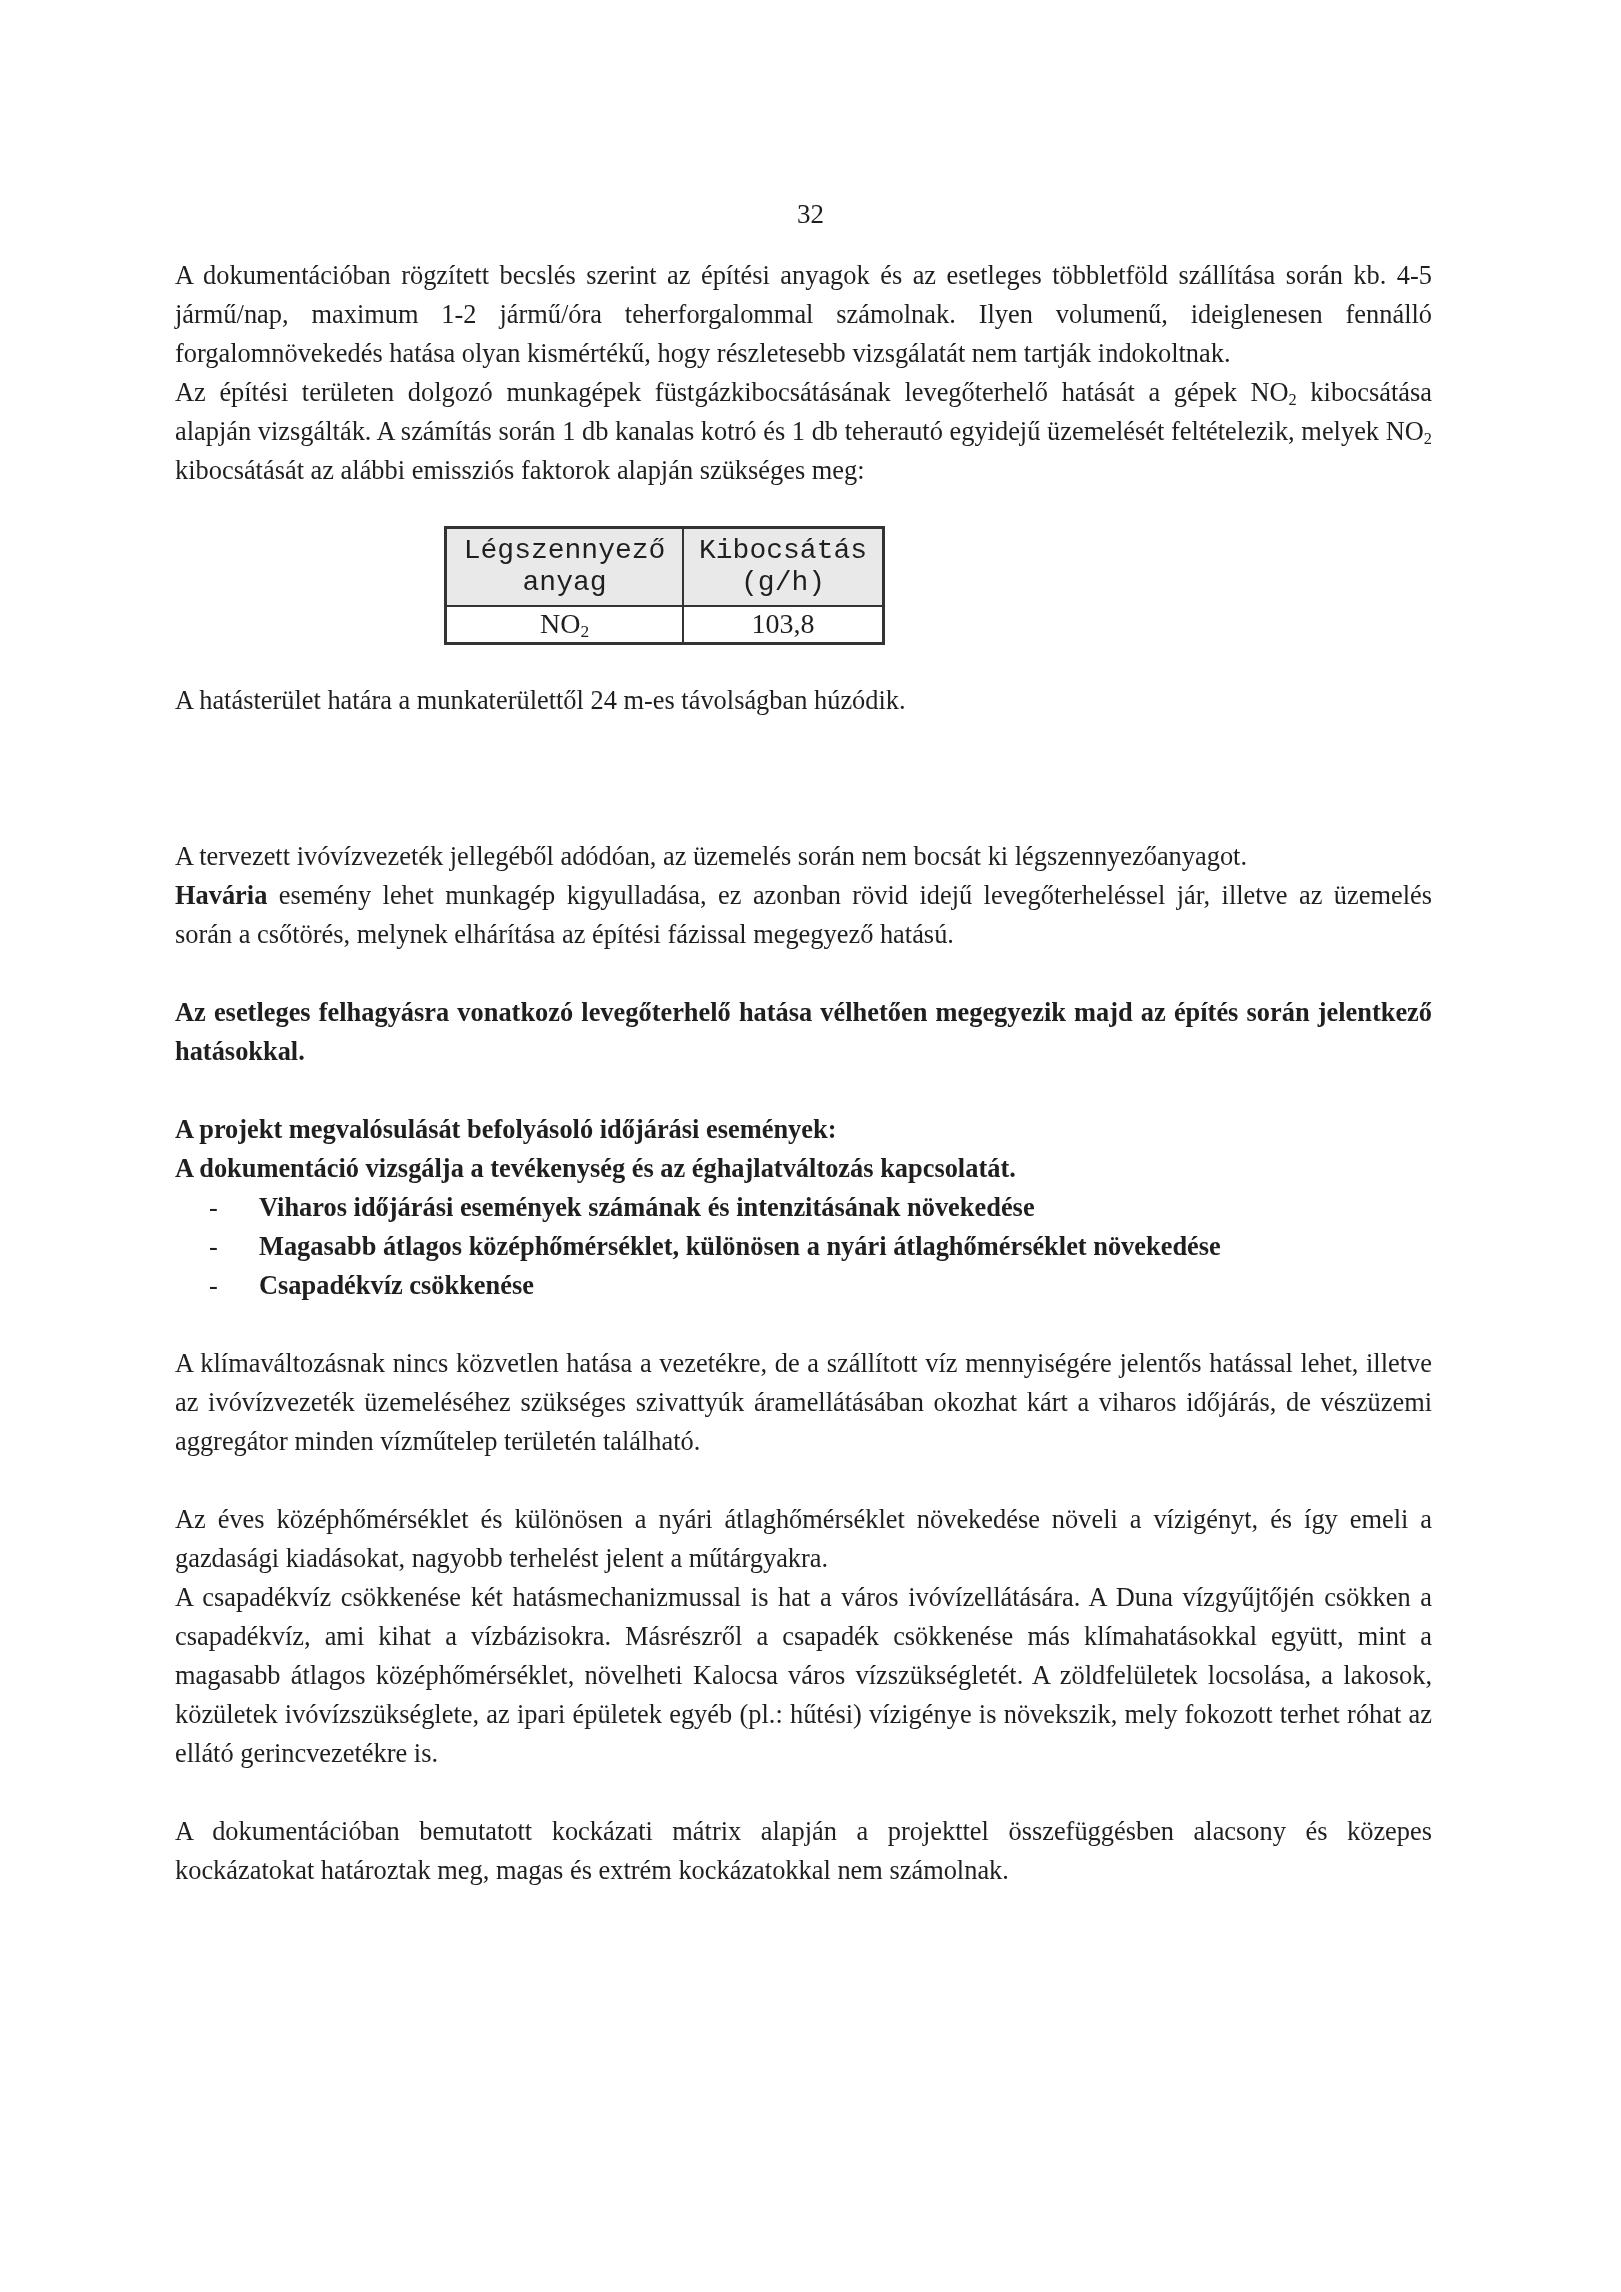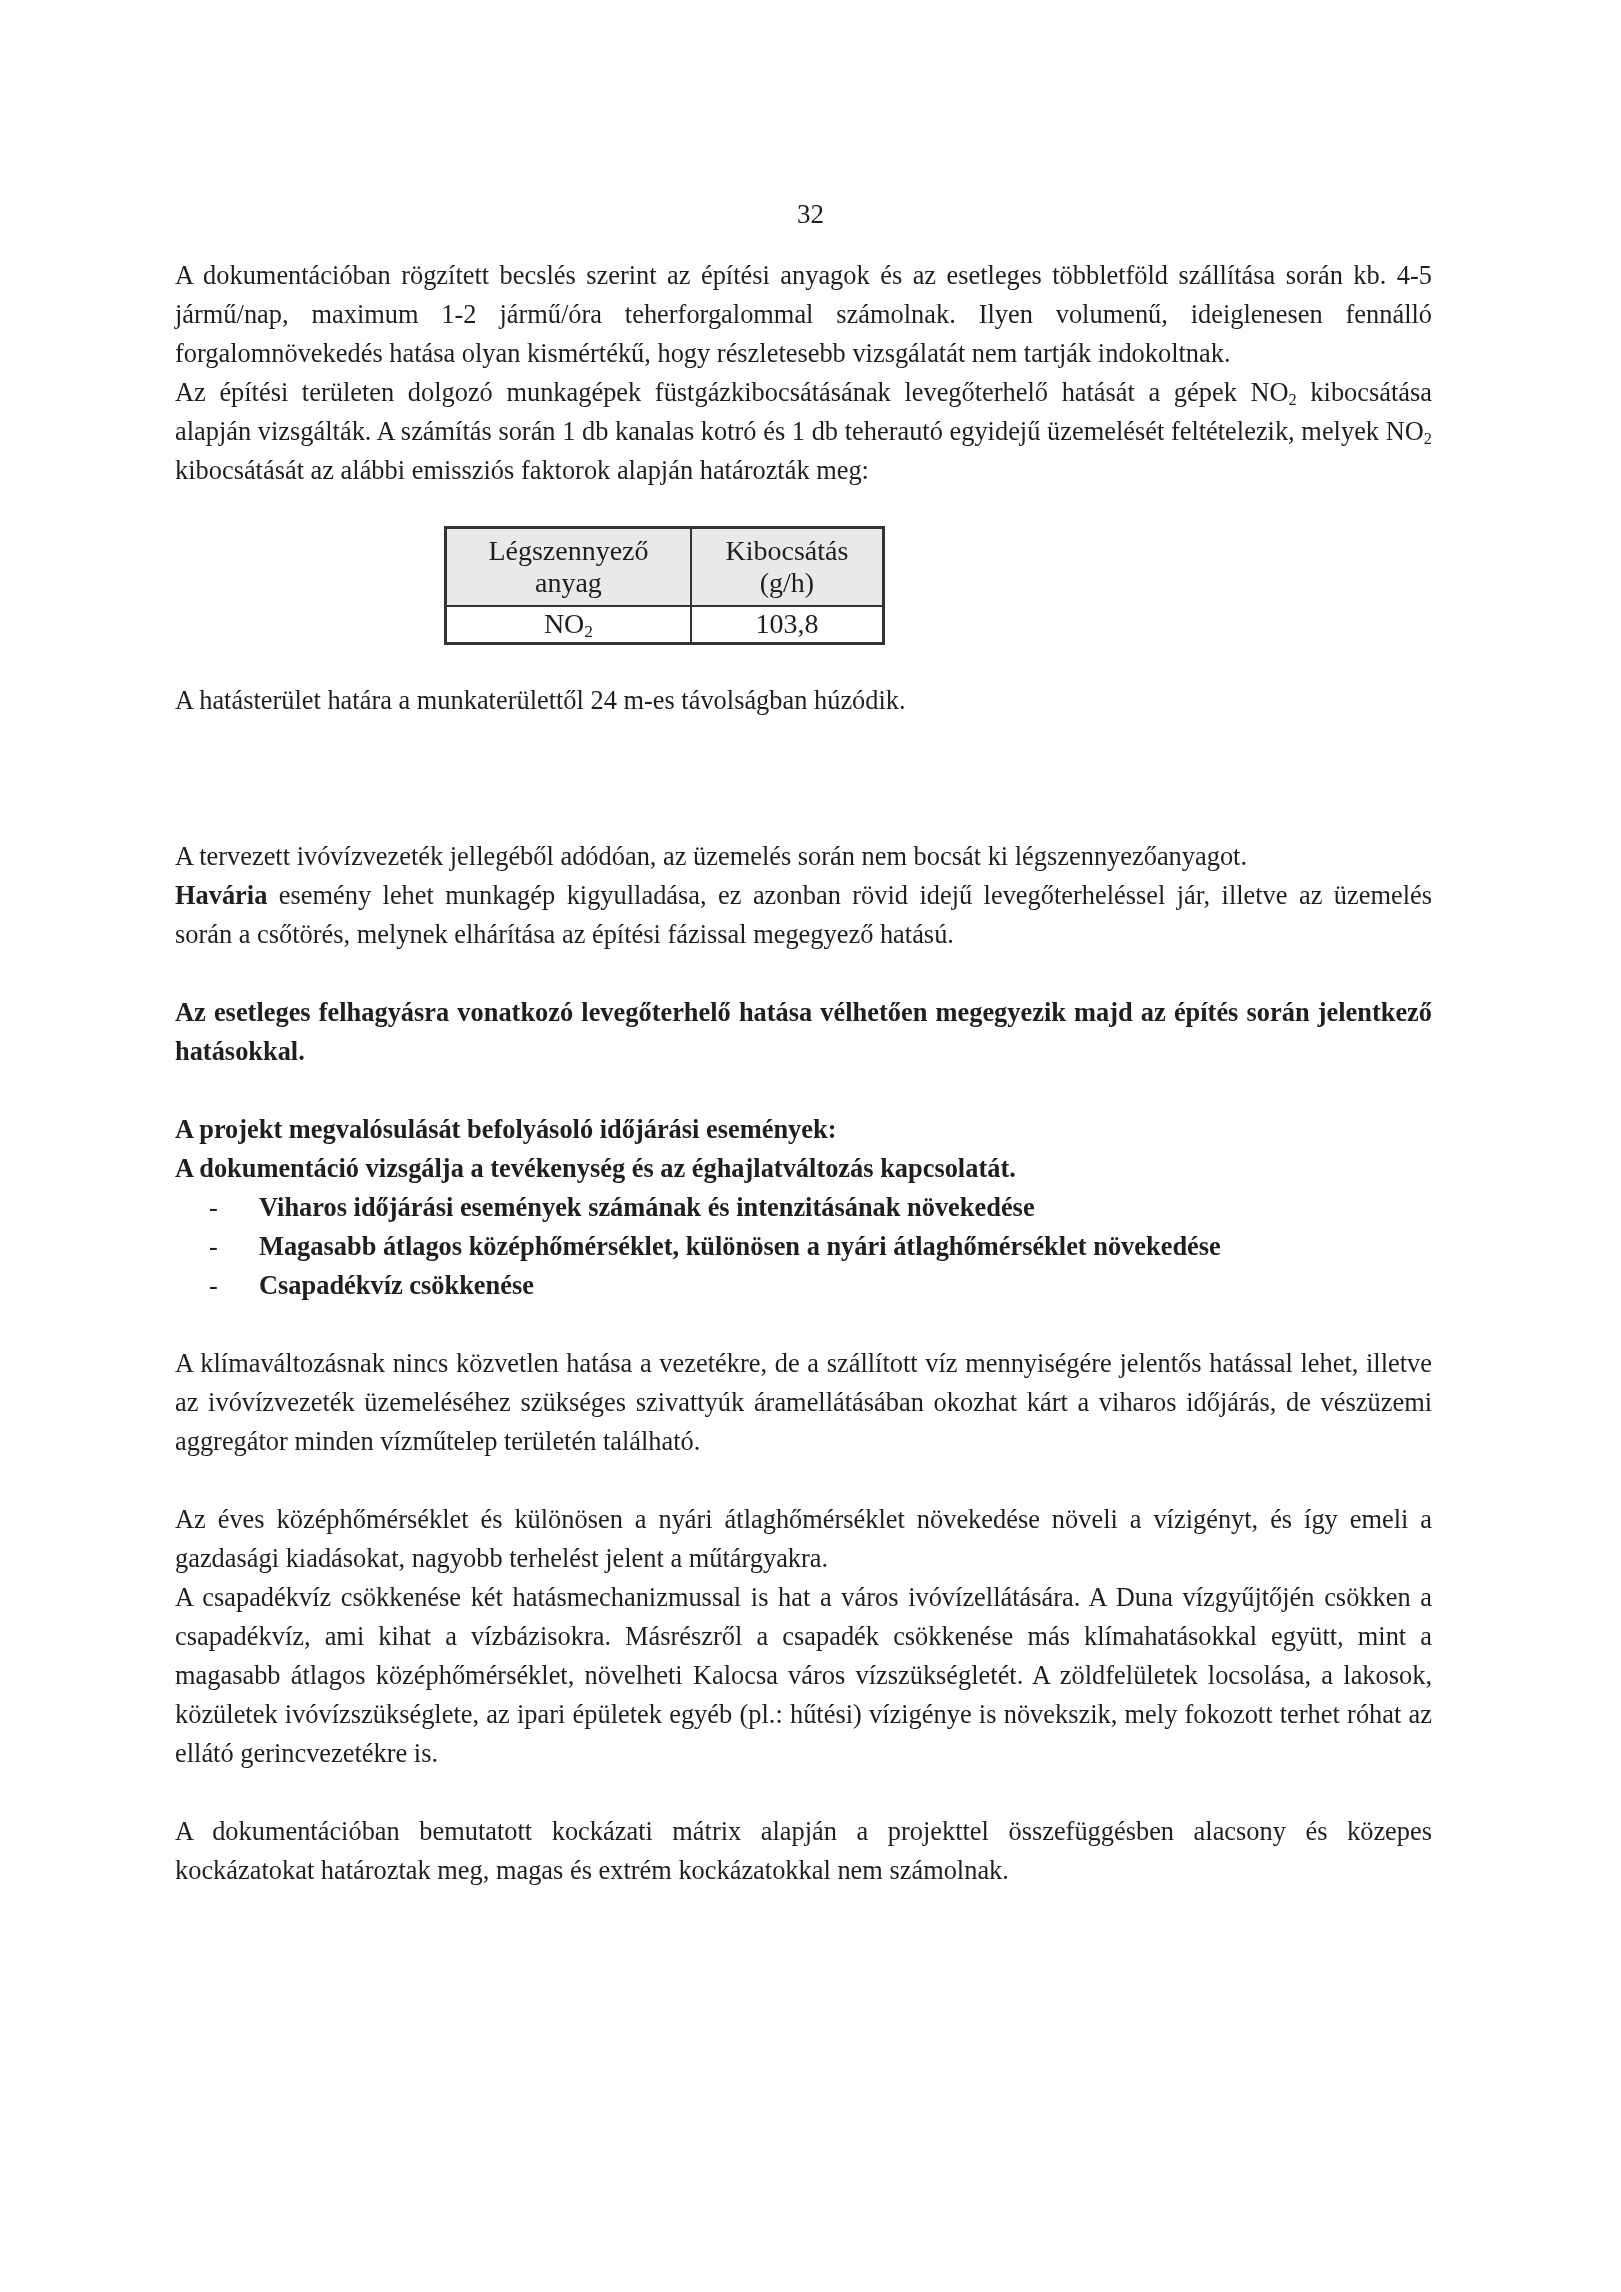--- a/index.html
+++ b/index.html
@@ -21,36 +21,36 @@
   .bold { font-weight: bold; }
   sub { font-size: 0.62em; vertical-align: -0.25em; line-height: 0; }
   table.emission {
     margin: 36px auto 0 auto; border-collapse: separate; border-spacing: 0;
     border: 2.7px double #333; width: 441px; position: relative; left: -139px;
   }
   table.emission td {
     border: 0.9px solid #333; text-align: center; font-size: 28px;
     line-height: 32px; padding: 1.8px 5.4px;
   }
-  table.emission tr.head td { background: #e9e9e9; height: 72px; }
+  table.emission tr.head td { background: #e9e9e9; height: 72px; font-family: Liberation Mono, monospace; }
   table.emission tr.row td { height: 32px; }
   ul.weather { list-style: none; margin: 0; padding: 0 0 0 34px; }
   ul.weather li { position: relative; padding-left: 50px; font-weight: bold; }
   ul.weather li::before { content: "-"; position: absolute; left: 0; font-weight: normal; }
 </style>
 </head>
 <body>
 
 <div class="page-number">32</div>
 
 <div class="content">
 
   <p>A dokumentációban rögzített becslés szerint az építési anyagok és az esetleges többletföld szállítása során kb. 4-5 jármű/nap, maximum 1-2 jármű/óra teherforgalommal számolnak. Ilyen volumenű, ideiglenesen fennálló forgalomnövekedés hatása olyan kismértékű, hogy részletesebb vizsgálatát nem tartják indokoltnak.</p>
 
-  <p><span>Az építési területen dolgozó munkagépek füstgázkibocsátásának levegőterhelő hatását a gépek NO</span><sub>2</sub><span> kibocsátása alapján vizsgálták. A számítás során 1 db kanalas kotró és 1 db teherautó egyidejű üzemelését feltételezik, melyek NO</span><sub>2</sub><span> kibocsátását az alábbi emissziós faktorok alapján határozták meg:</span></p>
+  <p><span>Az építési területen dolgozó munkagépek füstgázkibocsátásának levegőterhelő hatását a gépek NO</span><sub>2</sub><span> kibocsátása alapján vizsgálták. A számítás során 1 db kanalas kotró és 1 db teherautó egyidejű üzemelését feltételezik, melyek NO</span><sub>2</sub><span> kibocsátását az alábbi emissziós faktorok alapján szükséges meg:</span></p>
 
   <table class="emission">
     <tbody>
         <tr class="head">
       <td>
         <span>Légszennyező</span><br>
         <span>anyag</span>
       </td>
       <td>
         <span>Kibocsátás</span><br>

